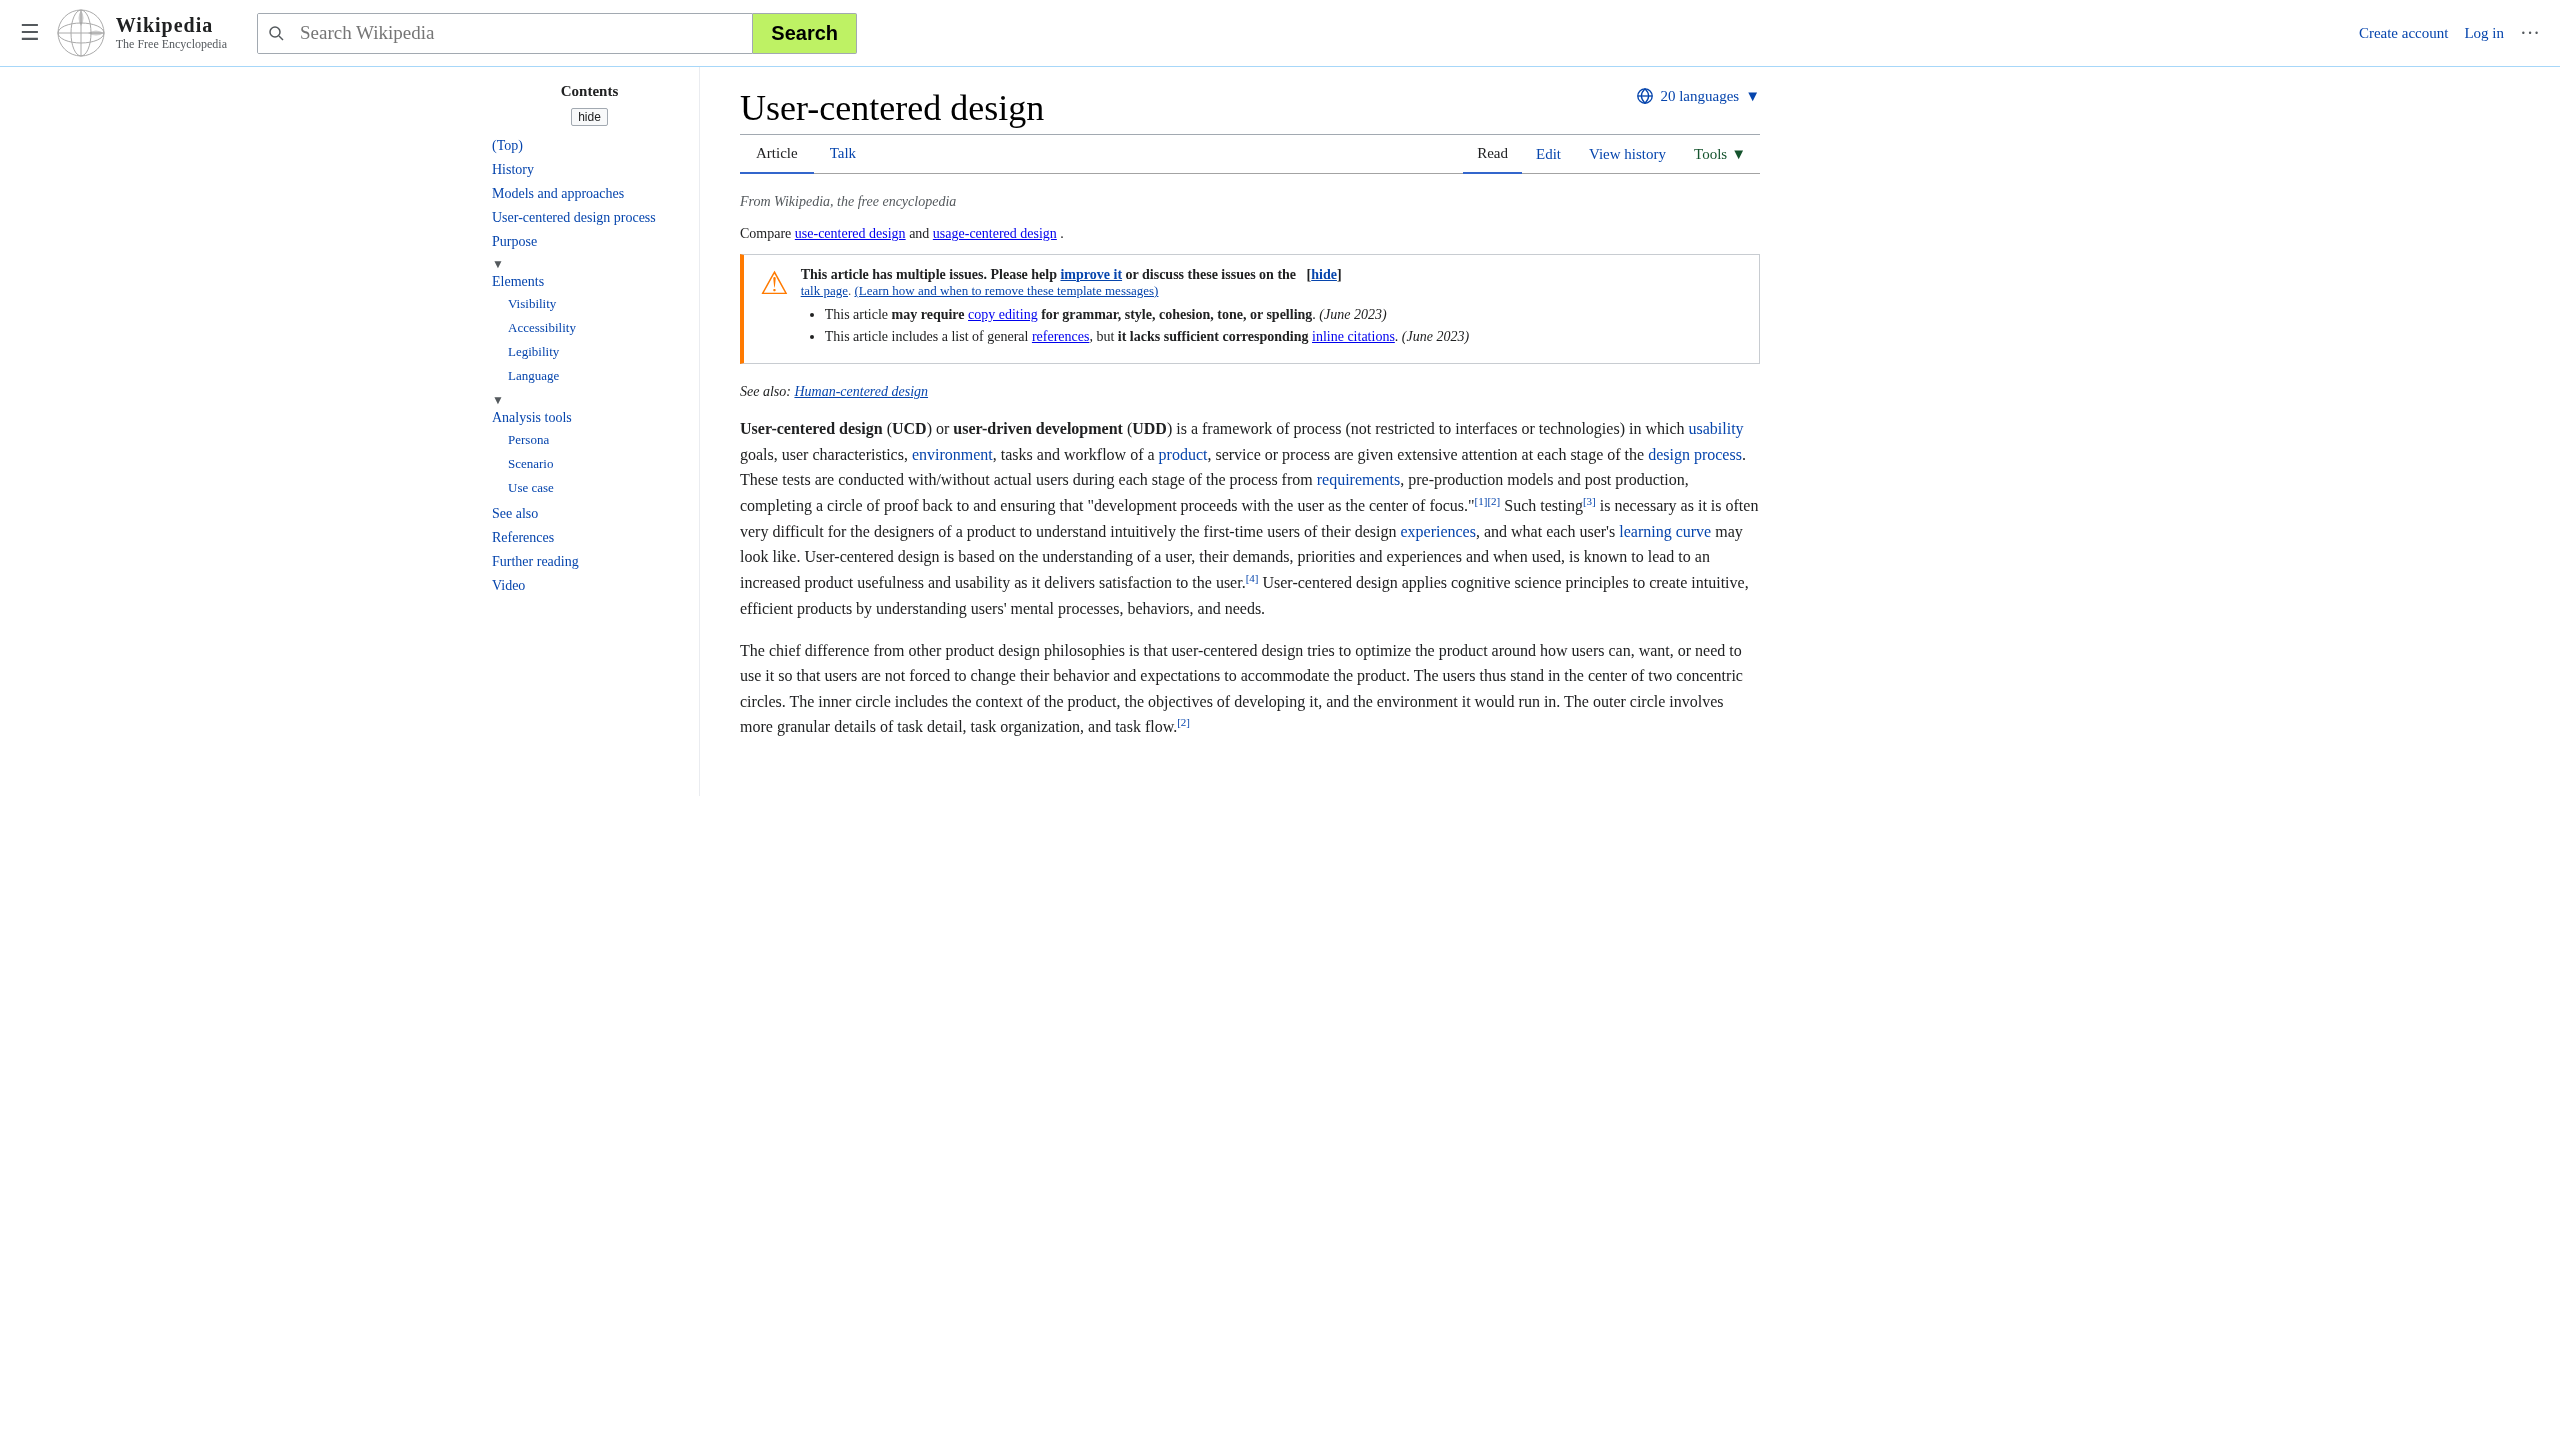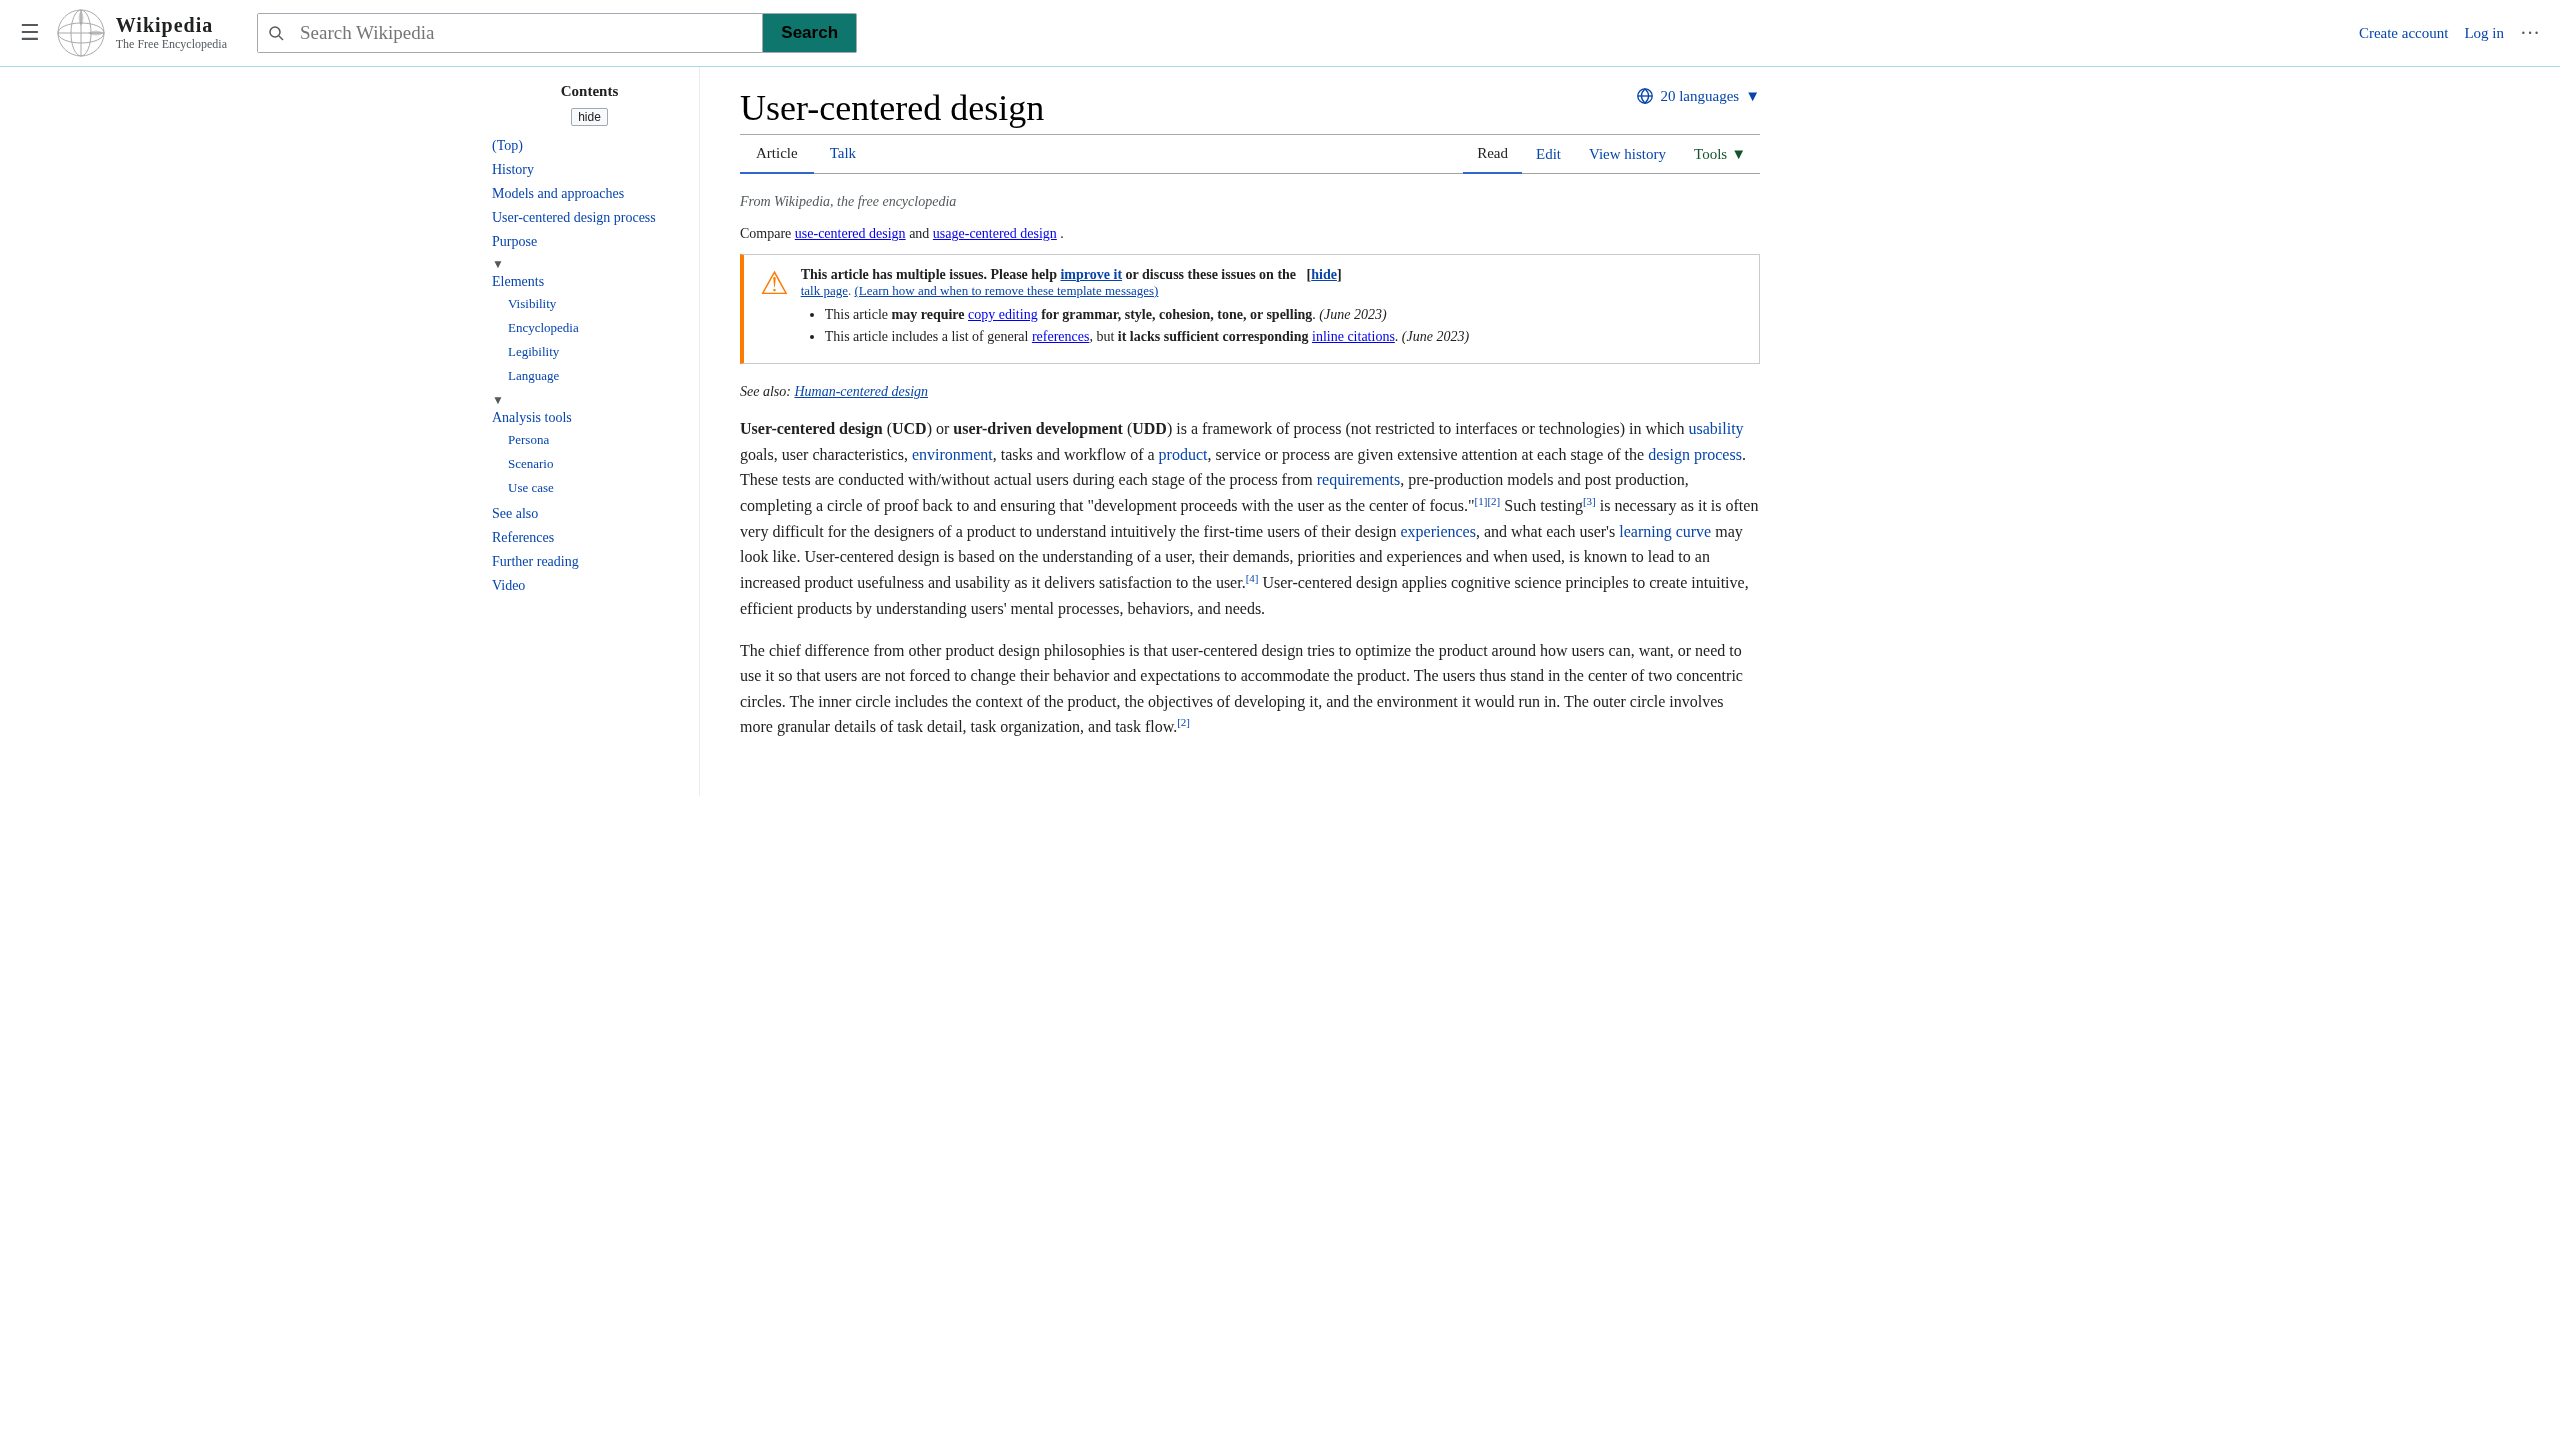--- a/index.html
+++ b/index.html
@@ -67,26 +67,26 @@
     }
     .search-input {
       border: none;
       outline: none;
       font-size: 19px;
       padding: 8px 6px;
       width: 100%;
       font-family: inherit;
     }
     .search-btn {
-      background: #0f766e;
+      background: #bef264;
       border: 1px solid #a2a9b1;
       border-left: none;
       padding: 8px 18px;
       cursor: pointer;
-      font-size: 17px;
+      font-size: 20px;
       font-weight: bold;
       border-radius: 0 2px 2px 0;
     }
     .right-nav {
       display: flex;
       align-items: center;
       gap: 16px;
       margin-left: 20px;
     }
     .right-nav a {
@@ -401,21 +401,21 @@
         <a href="#">Purpose</a>
       </li>
       <li class="toc-item">
         <span class="toc-toggle">▼</span>
         <a href="#">Elements</a>
         <ul class="toc-sub">
           <li class="toc-item">
             <a href="#">Visibility</a>
           </li>
           <li class="toc-item">
-            <a href="#">Encyclopedia</a>
+            <a href="#">Accessibility</a>
           </li>
           <li class="toc-item">
             <a href="#">Legibility</a>
           </li>
           <li class="toc-item">
             <a href="#">Language</a>
           </li>
         </ul>
       </li>
       <li class="toc-item">

